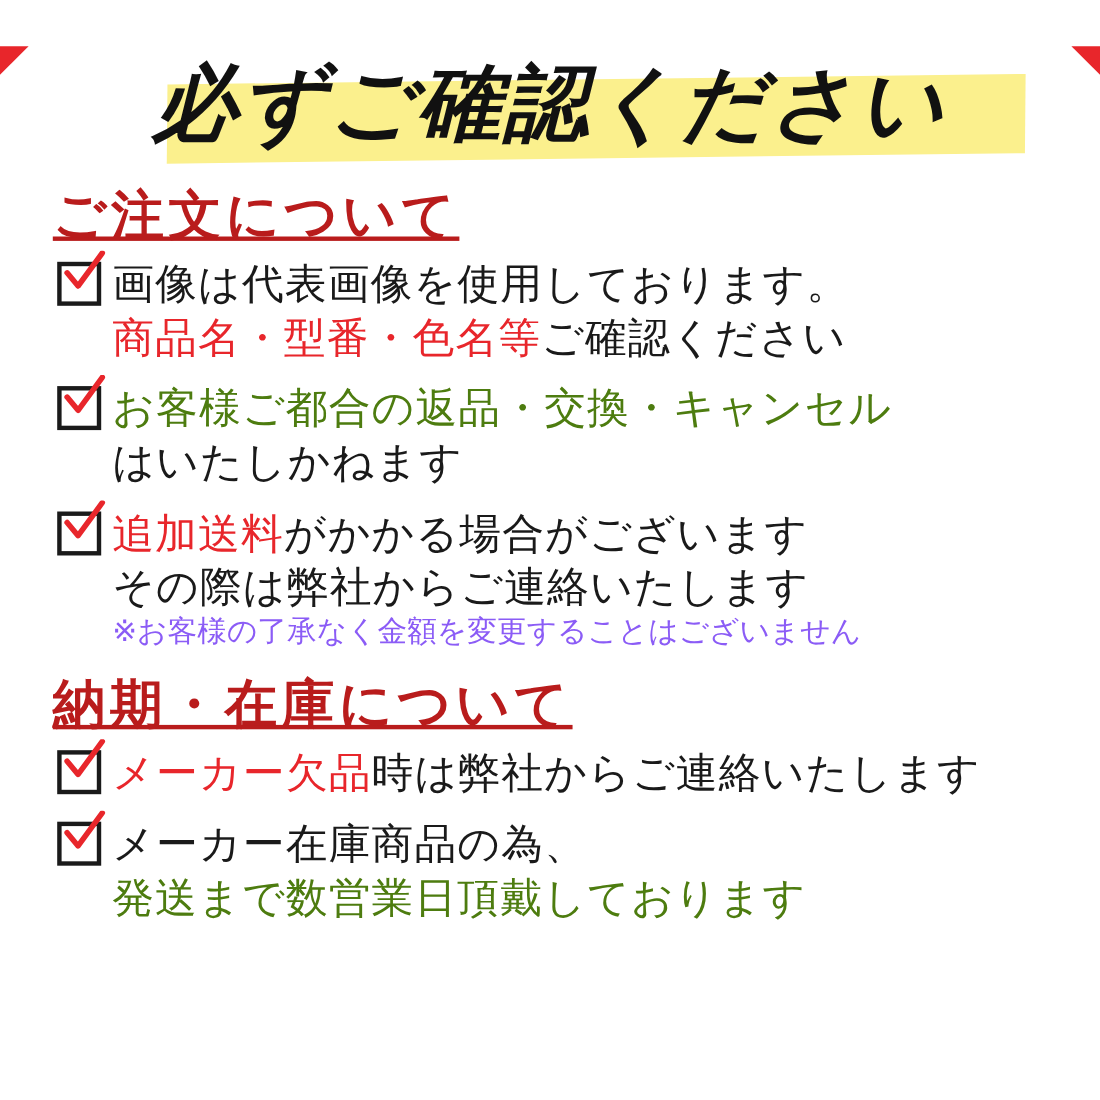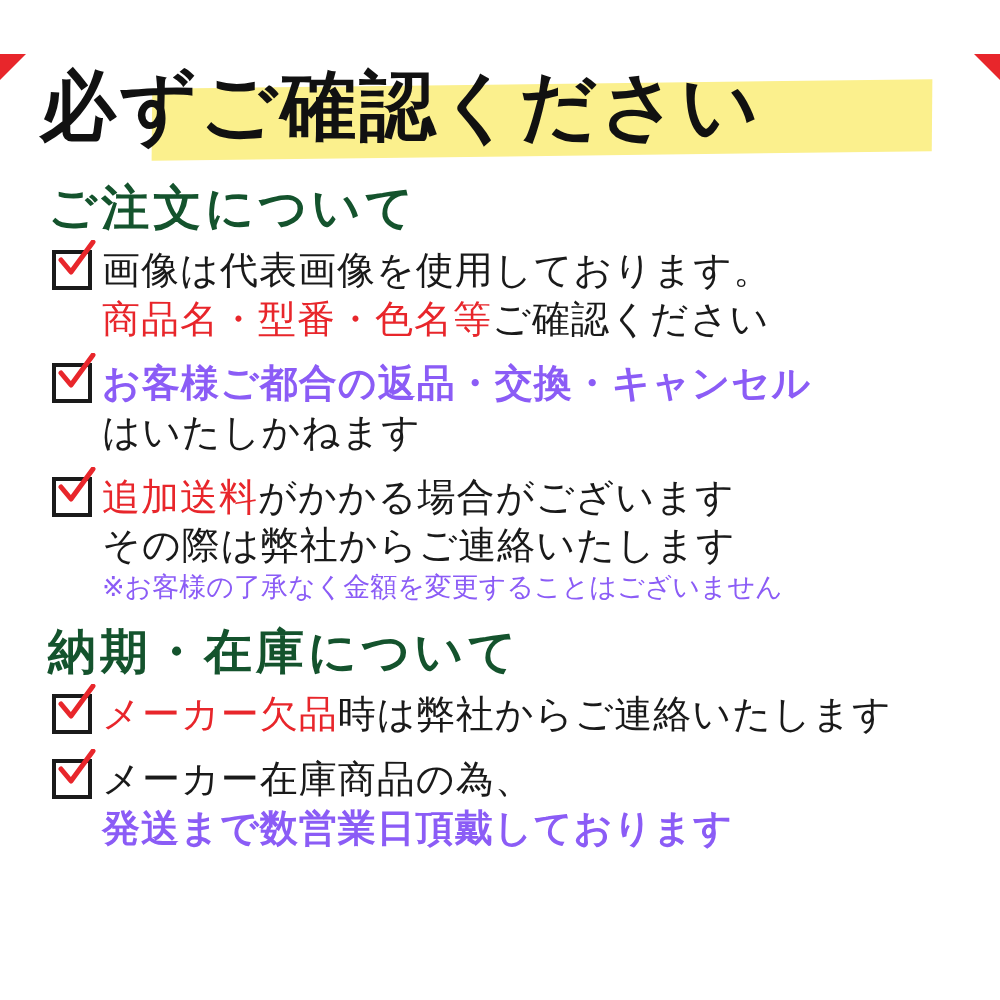--- a/index.html
+++ b/index.html
@@ -35,23 +35,24 @@
     position: relative;
     width: 1000px;
     height: 1000px;
     box-sizing: border-box;
     padding: 0 40px;
   }
 
   
   .banner {
     position: relative;
-    margin-top: 54px;
-    text-align: left;
+    margin-top: 42px;
+    text-align: center;
     height: 104px;
+    font-style: italic;
   }
   .banner-highlight {
     position: absolute;
     left: 112px;
     top: 30px;
     width: 780px;
     height: 72px;
     background: #fbf08d;
     transform: skewX(-1.2deg) rotate(-0.7deg);
   }
@@ -62,23 +63,24 @@
     color: #111111;
     letter-spacing: 3px;
     line-height: 104px;
     white-space: nowrap;
   }
 
   
   .section-head {
     font-size: 48px;
     font-weight: bold;
-    color: #14532d;
+    color: #b91c1c;
     letter-spacing: 4px;
     margin: 18px 0 6px 8px;
+    text-decoration: underline;
   }
   .section-head.second {
     margin-top: 10px;
   }
 
   
   .item {
     display: flex;
     align-items: flex-start;
     margin: 2px 0 16px 8px;
@@ -108,22 +110,22 @@
     min-width: 0;
   }
   .line {
     font-size: 38px;
     line-height: 1.28;
     letter-spacing: 1px;
     color: #1a1a1a;
     white-space: nowrap;
   }
   .line.red {
-    color: #8b5cf6;
-    font-weight: bold;
+    color: #4d7c0f;
+    font-weight: normal;
   }
   .line.small {
     font-size: 27px;
     letter-spacing: 0px;
     color: #8b5cf6;
   }
   .seg-red {
     color: #e8262b;
     font-weight: normal;
   }

